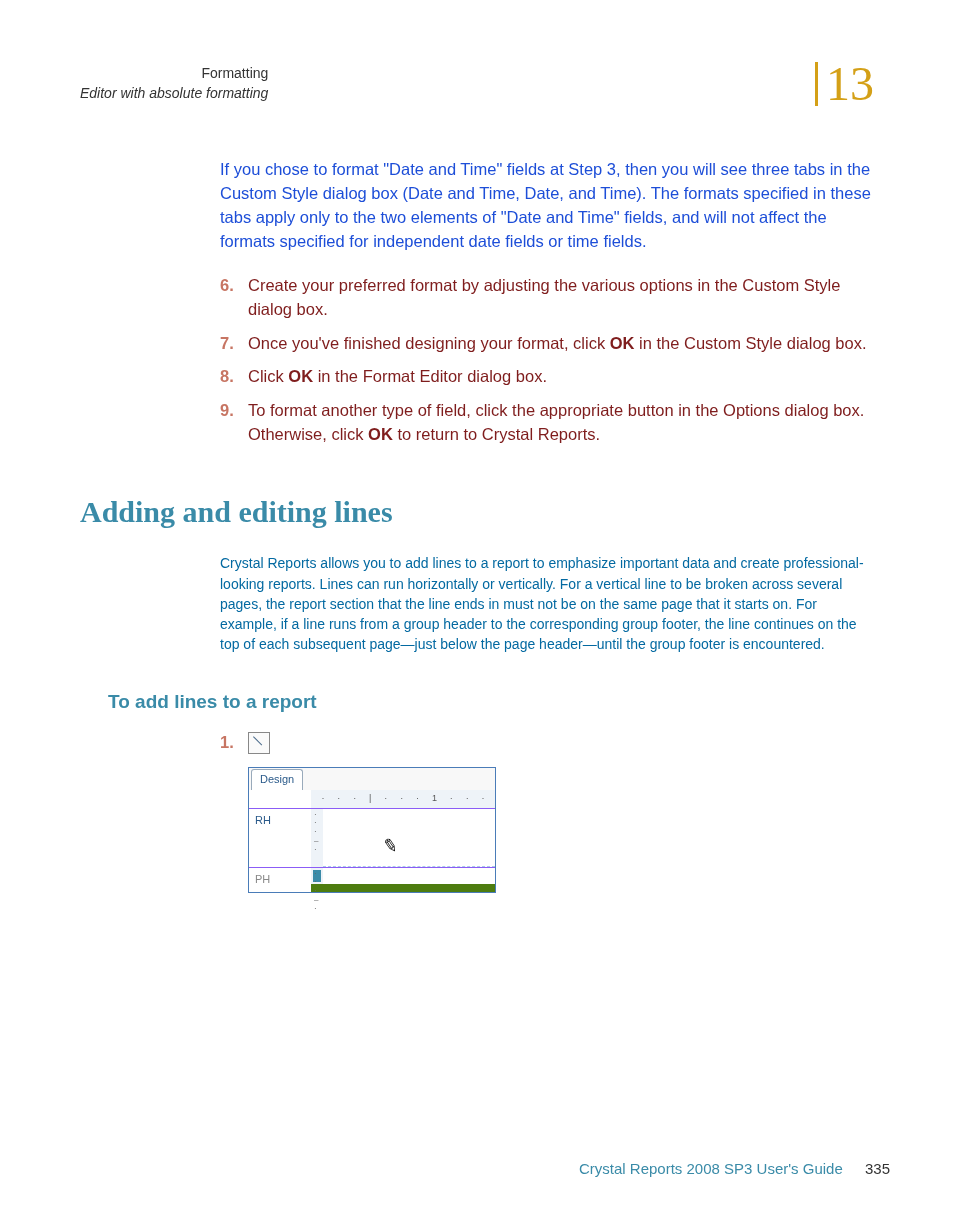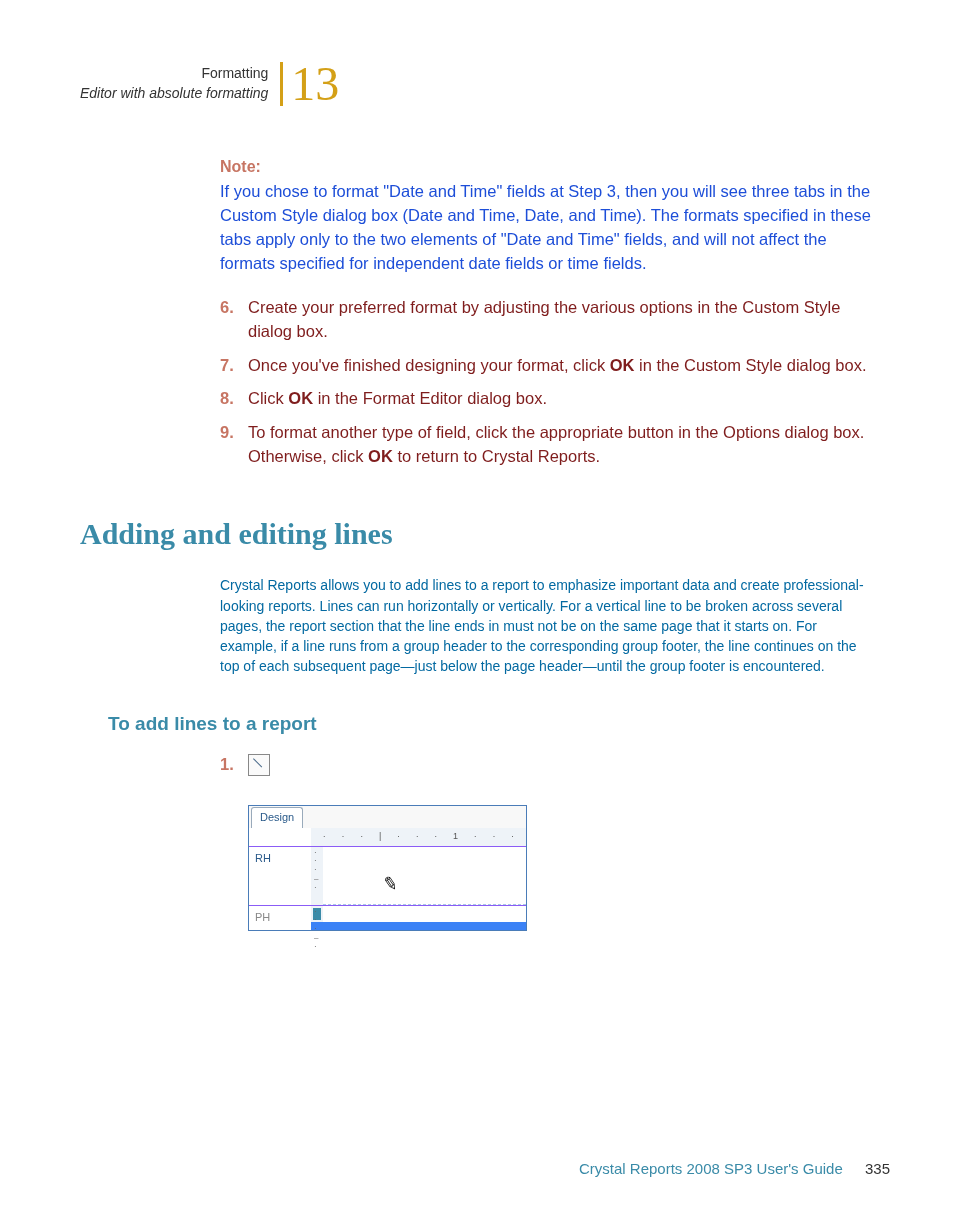--- a/index.html
+++ b/index.html
@@ -14,21 +14,21 @@
       height: 1227px;
       position: relative;
       padding: 60px 80px 50px 80px;
     }
     .header-area {
       text-align: right;
       margin-bottom: 50px;
     }
     .header-line {
       display: flex;
-      justify-content: flex-start;
+      justify-content: space-between;
       align-items: center;
     }
     .header-text {
       text-align: right;
       font-size: 14px;
       line-height: 1.4;
       margin-right: 12px;
     }
     .header-title {
       color: #333;
@@ -157,24 +157,24 @@
       width: 12px;
       height: 12px;
       border-left: 1.5px solid #4a6a8a;
       transform: rotate(-45deg);
       transform-origin: top left;
     }
     .step-text {
       vertical-align: middle;
     }
     .design-preview {
-      margin-top: 28px;
-      width: 279px;
+      margin-top: 12px;
+      width: 248px;
       border: 1px solid #4a7cb8;
-      background: #3b82f6;
+      background: #4d7c0f;
       font-size: 12px;
     }
     .tab-row {
       height: 22px;
       background: #f8f8f8;
       display: flex;
       align-items: flex-end;
       padding-left: 2px;
     }
     .tab {
@@ -293,21 +293,20 @@
     </div>
     <div class="chapter-wrap">
       <span class="divider-bar"></span>
       <span class="chapter-number">13</span>
     </div>
   </div>
 </div>
 
 <div class="content">
   <div class="note-block">
-    <div class="note-label">Note:</div>
     <div class="note-text">If you chose to format "Date and Time" fields at Step 3, then you will see three tabs in the Custom Style dialog box (Date and Time, Date, and Time). The formats specified in these tabs apply only to the two elements of "Date and Time" fields, and will not affect the formats specified for independent date fields or time fields.</div>
   </div>
 
   <div class="list-item">
     <div class="list-number">6.</div>
     <div class="list-text">Create your preferred format by adjusting the various options in the Custom Style dialog box.</div>
   </div>
 
   <div class="list-item">
     <div class="list-number">7.</div>

